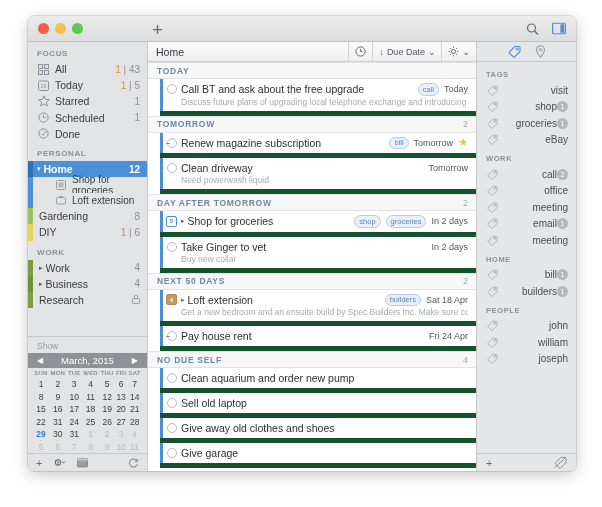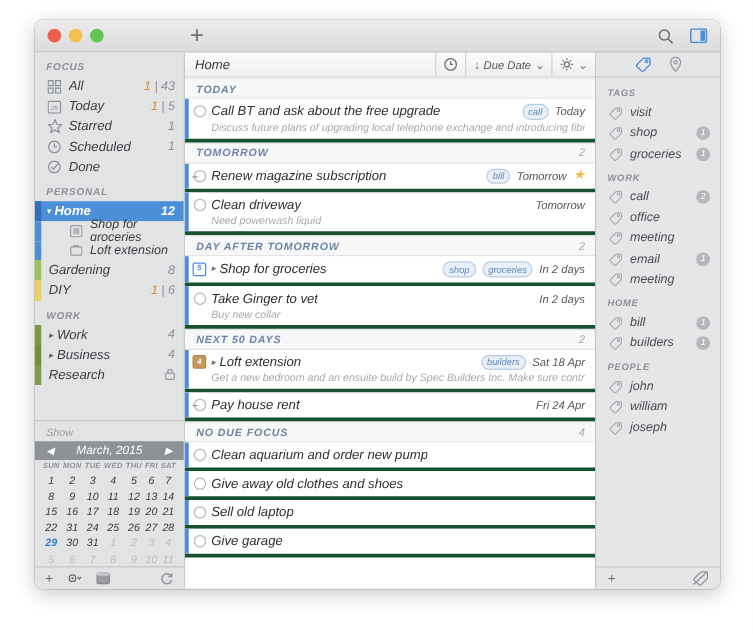--- a/index.html
+++ b/index.html
@@ -37,21 +37,21 @@
   .tl.g { background: #62c554; }
   .tb-plus {
     position: absolute; left: 124px; top: 50%; transform: translateY(-50%);
     font-size: 19px; color: #6e6e6e; font-weight: 300; line-height: 1;
   }
   .tb-right {
     position: absolute; right: 10px; top: 50%; transform: translateY(-50%);
     display: flex; align-items: center; gap: 13px;
   }
 
-  .body { flex: 1; display: flex; min-height: 0; font-style: italic; }
+  .body { flex: 1; display: flex; min-height: 0; }
 
   
   .sidebar {
     width: 120px; flex: none;
     background: #e2e3e5;
     border-right: 1px solid #c6c7c9;
     display: flex; flex-direction: column;
     position: relative;
   }
   .sb-scroll { flex: 1; overflow: hidden; position: relative; }
@@ -150,23 +150,24 @@
     height: 17px; padding: 0 8px 0 9px;
     background: #f7f7f7;
     border-bottom: 1px solid #e3e3e3;
     border-top: 1px solid #e3e3e3;
     font-size: 8.5px; font-weight: bold; color: #6a85a8;
     letter-spacing: 0.7px;
   }
   .grp .n { margin-left: auto; font-weight: normal; color: #a6a8ac; font-size: 9px; letter-spacing: 0; }
   .task {
     position: relative;
-    border-bottom: 3px solid #14532d;
+    border-bottom: 5px solid #14532d;
     padding: 4px 8px 4px 21px;
     background: #fff;
+    margin-left: 12px;
   }
   .task .edge {
     position: absolute; left: 0; top: 0; bottom: 0; width: 3px;
     background: #4a8fd8;
   }
   .trow { display: flex; align-items: center; }
   .ttl { font-size: 10.5px; color: #2c2e32; white-space: nowrap; overflow: hidden; }
   .tmeta { margin-left: auto; display: flex; align-items: center; gap: 5px; flex: none; padding-left: 6px; }
   .pill {
     font-size: 7.5px; color: #5f87bb;
@@ -215,21 +216,21 @@
   }
   .tags-list { flex: 1; overflow: hidden; padding-top: 2px; }
   .tg-head {
     font-size: 7.5px; font-weight: bold; color: #8d9095;
     letter-spacing: 0.6px; padding: 6px 0 3px 9px;
   }
   .tg-row {
     height: 16.5px; display: flex; align-items: center;
     padding: 0 8px 0 9px; font-size: 10px; color: #4a4c50;
   }
-  .tg-row .lbl { flex: 1; }
+  .tg-row .lbl { flex: 1; text-align: right; }
   .tg-cnt {
     min-width: 11px; height: 11px; border-radius: 50%;
     background: #b5b7bb; color: #fff;
     font-size: 7px; display: flex; align-items: center; justify-content: center;
     padding: 0 2px;
   }
   .tags-foot {
     height: 18px; flex: none;
     border-top: 1px solid #c6c7c9;
     display: flex; align-items: center; padding: 0 9px;
@@ -619,44 +620,44 @@
             <div class="edge"></div>
             <div class="chk rec"></div>
             <div class="trow">
               <span class="ttl">Pay house rent</span>
               <div class="tmeta">
                 <span class="when">Fri 24 Apr</span>
               </div>
             </div>
           </div>
           <div class="grp">
-            <span>NO DUE FOCUS</span>
+            <span>NO DUE SELF</span>
             <span class="n">4</span>
           </div>
           <div class="task">
             <div class="edge"></div>
             <div class="chk"></div>
             <div class="trow">
               <span class="ttl">Clean aquarium and order new pump</span>
               <div class="tmeta"></div>
             </div>
           </div>
           <div class="task">
             <div class="edge"></div>
             <div class="chk"></div>
             <div class="trow">
+              <span class="ttl">Sell old laptop</span>
+              <div class="tmeta"></div>
+            </div>
+          </div>
+          <div class="task">
+            <div class="edge"></div>
+            <div class="chk"></div>
+            <div class="trow">
               <span class="ttl">Give away old clothes and shoes</span>
-              <div class="tmeta"></div>
-            </div>
-          </div>
-          <div class="task">
-            <div class="edge"></div>
-            <div class="chk"></div>
-            <div class="trow">
-              <span class="ttl">Sell old laptop</span>
               <div class="tmeta"></div>
             </div>
           </div>
           <div class="task">
             <div class="edge"></div>
             <div class="chk"></div>
             <div class="trow">
               <span class="ttl">Give garage</span>
               <div class="tmeta"></div>
             </div>
@@ -703,20 +704,29 @@
           <div class="tg-row">
             <span class="sb-icon">
               <svg width="11" height="11" viewBox="0 0 13 13">
                 <path d="M1.5 6.8 L6.4 1.9 a1.4 1.4 0 0 1 1 -0.4 H11 a1 1 0 0 1 1 1 V6 a1.4 1.4 0 0 1 -0.4 1 L6.8 11.9 a1 1 0 0 1 -1.4 0 L1.5 8.2 a1 1 0 0 1 0 -1.4 z" fill="none" stroke="#a8aaae" stroke-width="1.1"></path>
                 <circle cx="9.2" cy="3.9" r="1.1" fill="none" stroke="#a8aaae" stroke-width="1"></circle>
               </svg>
             </span>
             <span class="lbl">groceries</span>
             <span class="tg-cnt">1</span>
           </div>
+          <div class="tg-row">
+            <span class="sb-icon">
+              <svg width="11" height="11" viewBox="0 0 13 13">
+                <path d="M1.5 6.8 L6.4 1.9 a1.4 1.4 0 0 1 1 -0.4 H11 a1 1 0 0 1 1 1 V6 a1.4 1.4 0 0 1 -0.4 1 L6.8 11.9 a1 1 0 0 1 -1.4 0 L1.5 8.2 a1 1 0 0 1 0 -1.4 z" fill="none" stroke="#a8aaae" stroke-width="1.1"></path>
+                <circle cx="9.2" cy="3.9" r="1.1" fill="none" stroke="#a8aaae" stroke-width="1"></circle>
+              </svg>
+            </span>
+            <span class="lbl">eBay</span>
+          </div>
           <div class="tg-head">WORK</div>
           <div class="tg-row">
             <span class="sb-icon">
               <svg width="11" height="11" viewBox="0 0 13 13">
                 <path d="M1.5 6.8 L6.4 1.9 a1.4 1.4 0 0 1 1 -0.4 H11 a1 1 0 0 1 1 1 V6 a1.4 1.4 0 0 1 -0.4 1 L6.8 11.9 a1 1 0 0 1 -1.4 0 L1.5 8.2 a1 1 0 0 1 0 -1.4 z" fill="none" stroke="#a8aaae" stroke-width="1.1"></path>
                 <circle cx="9.2" cy="3.9" r="1.1" fill="none" stroke="#a8aaae" stroke-width="1"></circle>
               </svg>
             </span>
             <span class="lbl">call</span>
             <span class="tg-cnt">2</span>

